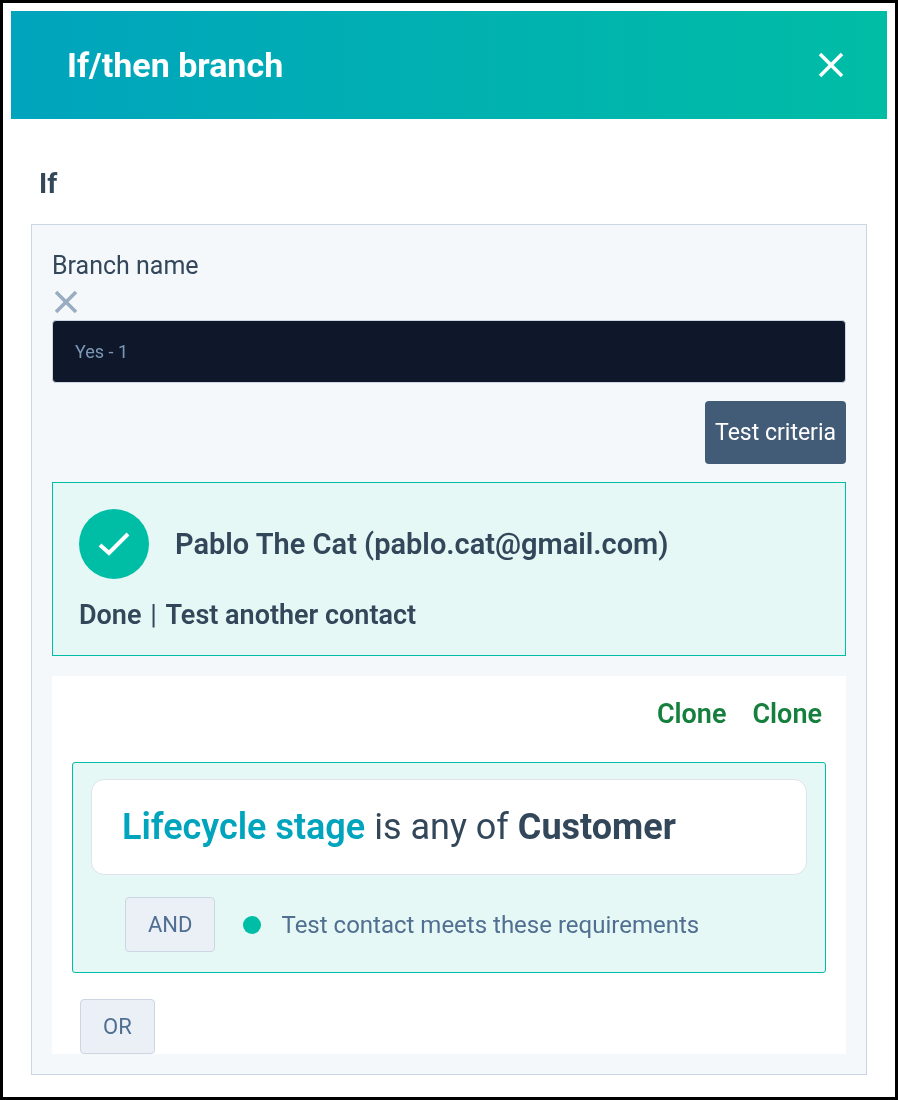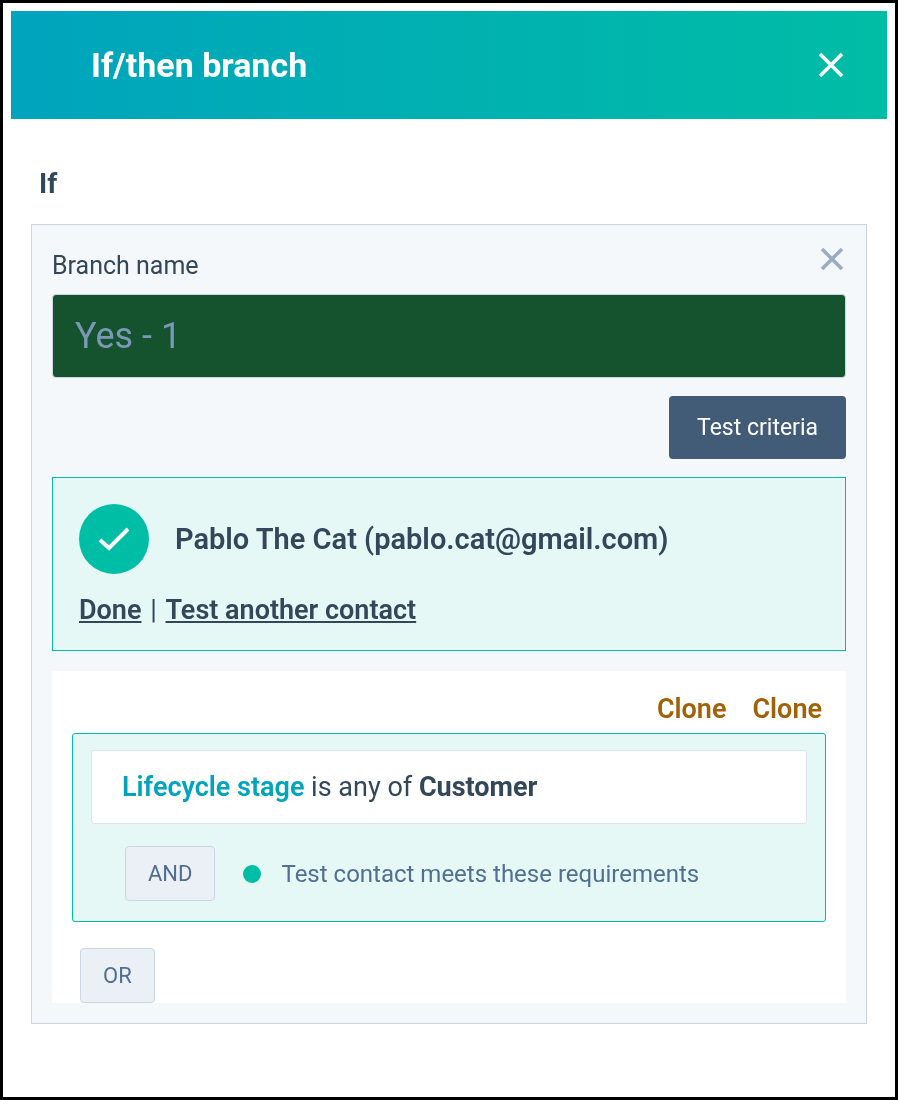--- a/index.html
+++ b/index.html
@@ -7,21 +7,21 @@
     font-family: -apple-system, BlinkMacSystemFont, "Segoe UI", Roboto, Helvetica, Arial, sans-serif;
     background: #fff;
     width: 898px;
     height: 1100px;
     overflow: hidden;
     border: 3px solid #000;
   }
   .header {
     background: linear-gradient(90deg, #00A4BD 0%, #00BDA5 100%);
     color: #fff;
-    padding: 34px 40px 34px 80px;
+    padding: 34px 40px 34px 56px;
     display: flex;
     align-items: center;
     justify-content: space-between;
     margin: 8px 8px 0 8px;
   }
   .header h1 {
     font-size: 34px;
     font-weight: 700;
   }
   .close-x {
@@ -44,56 +44,56 @@
     font-weight: bold;
   }
   .branch-card {
     border: 1px solid #cbd6e2;
     background: #f5f8fa;
     padding: 26px 20px 20px 20px;
     position: relative;
   }
   .branch-header {
     display: flex;
-    justify-content: space-between;
     align-items: flex-start;
+    flex-direction: column;
   }
   .branch-name-label {
     font-size: 25px;
     color: #33475b;
     margin-bottom: 14px;
   }
   .branch-close {
     cursor: pointer;
     margin-top: -6px;
   }
   .branch-close svg { stroke: #99acc2; stroke-width: 3.5; }
   .branch-input {
     width: 100%;
     border: 1px solid #cbd6e2;
     border-radius: 4px;
     padding: 20px 22px;
-    font-size: 36px;
+    font-size: 18px;
     color: #7c98b6;
-    background: #14532d;
+    background: #0f172a;
     font-family: inherit;
   }
   .branch-input::placeholder { color: #7c98b6; }
   .test-btn-row {
     display: flex;
     justify-content: flex-end;
     margin-top: 18px;
     margin-bottom: 18px;
   }
   .test-criteria-btn {
     background: #425b76;
     color: #fff;
     border: none;
     border-radius: 4px;
-    padding: 18px 28px;
+    padding: 18px 10px;
     font-size: 23px;
     font-weight: 400;
     cursor: pointer;
     font-family: inherit;
   }
   .result-box {
     border: 1px solid #00BDA5;
     background: #e5f8f6;
     padding: 26px 26px 24px 26px;
     margin-bottom: 20px;
@@ -121,55 +121,54 @@
     color: #33475b;
     text-align: center;
   }
   .result-links {
     font-size: 27px;
     color: #33475b;
     font-weight: 600;
   }
   .result-links a {
     color: #33475b;
-    text-decoration: underline;
     cursor: pointer;
   }
   .result-links .sep {
     text-decoration: none;
     margin: 0 2px;
     font-weight: 400;
   }
   .criteria-card {
     background: #fff;
     padding: 22px 20px 0 20px;
   }
   .criteria-actions {
     display: flex;
     justify-content: flex-end;
     gap: 26px;
     font-size: 27px;
     font-weight: 600;
-    color: #a16207;
-    margin-bottom: 8px;
+    color: #15803d;
+    margin-bottom: 32px;
     padding-right: 4px;
   }
   .criteria-actions span { cursor: pointer; }
   .criteria-box {
     border: 1.5px solid #00BDA5;
     background: #e5f8f6;
     border-radius: 3px;
     padding: 16px 18px 20px 18px;
   }
   .criteria-inner {
     background: #fff;
     border: 1px solid #dfe3eb;
-    border-radius: 3px;
-    padding: 20px 30px;
-    font-size: 27px;
+    border-radius: 13px;
+    padding: 26px 30px;
+    font-size: 36px;
     color: #33475b;
   }
   .criteria-inner .prop { color: #00A4BD; font-weight: 600; }
   .criteria-inner .val { font-weight: 700; }
   .crit-row {
     display: flex;
     align-items: center;
     margin-top: 22px;
     gap: 28px;
     padding-left: 34px;

